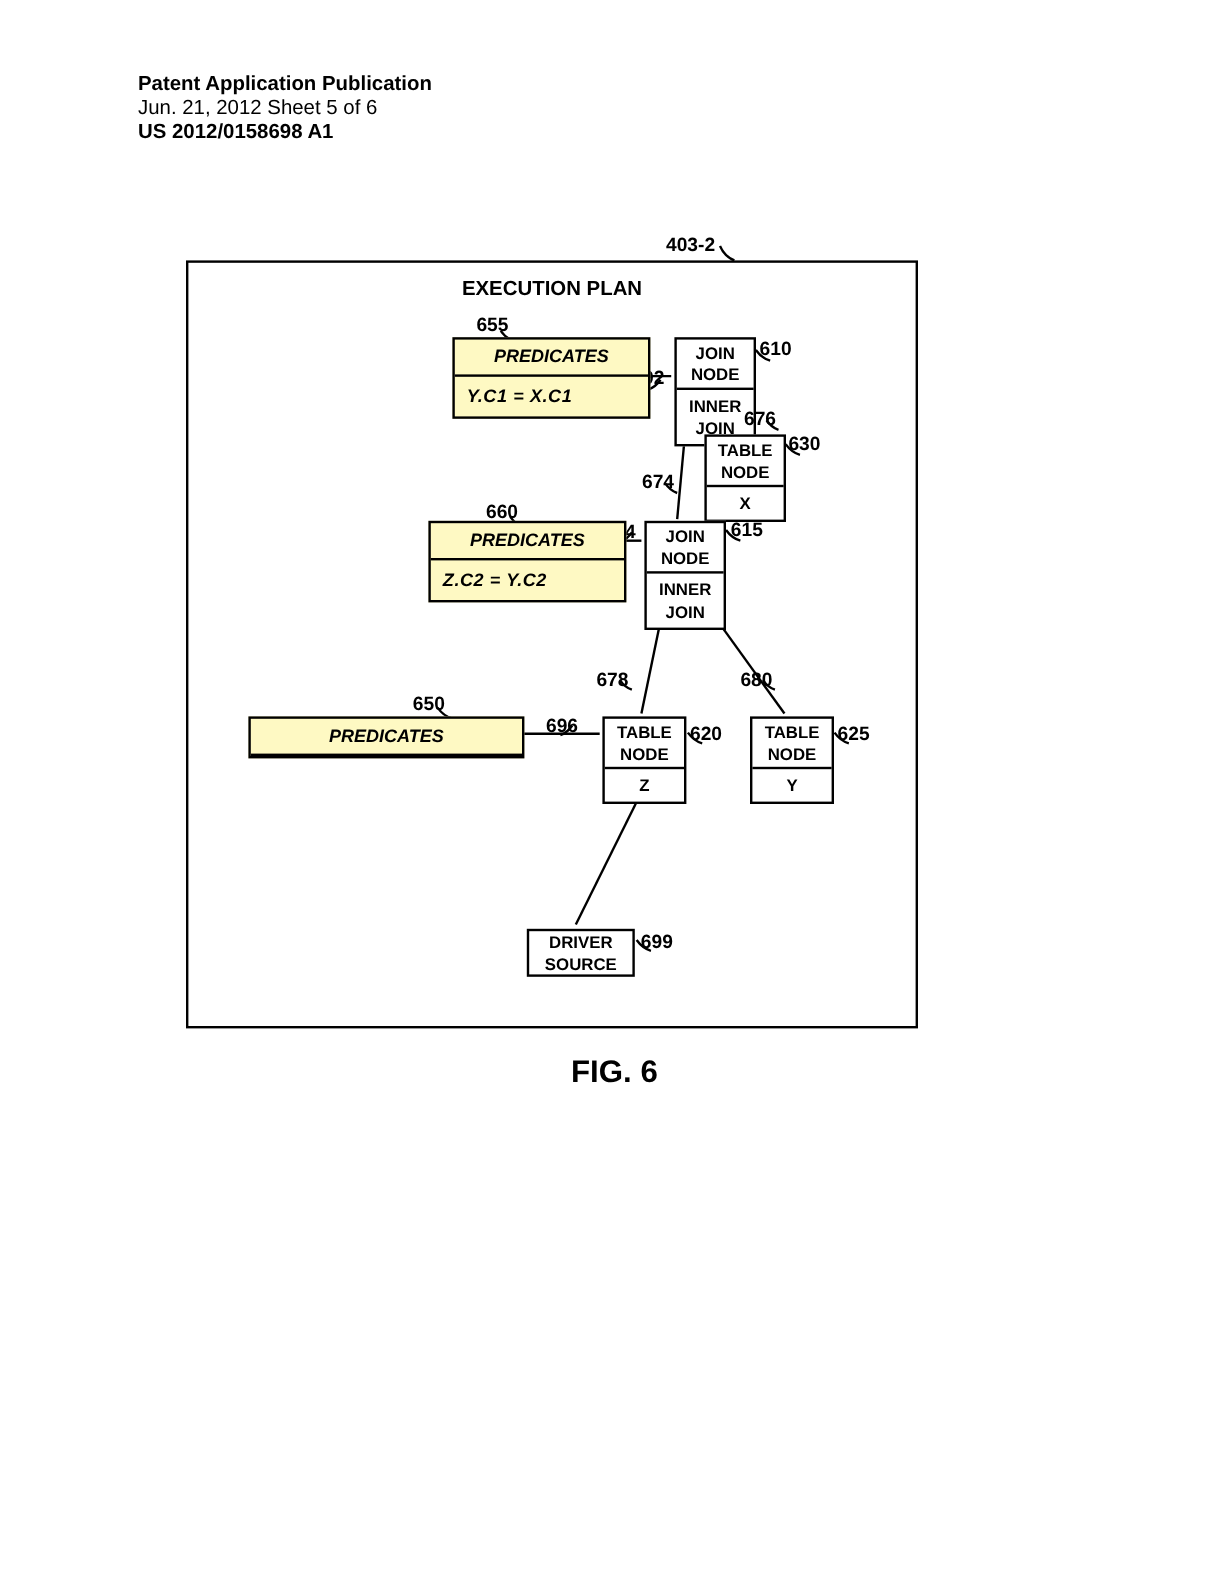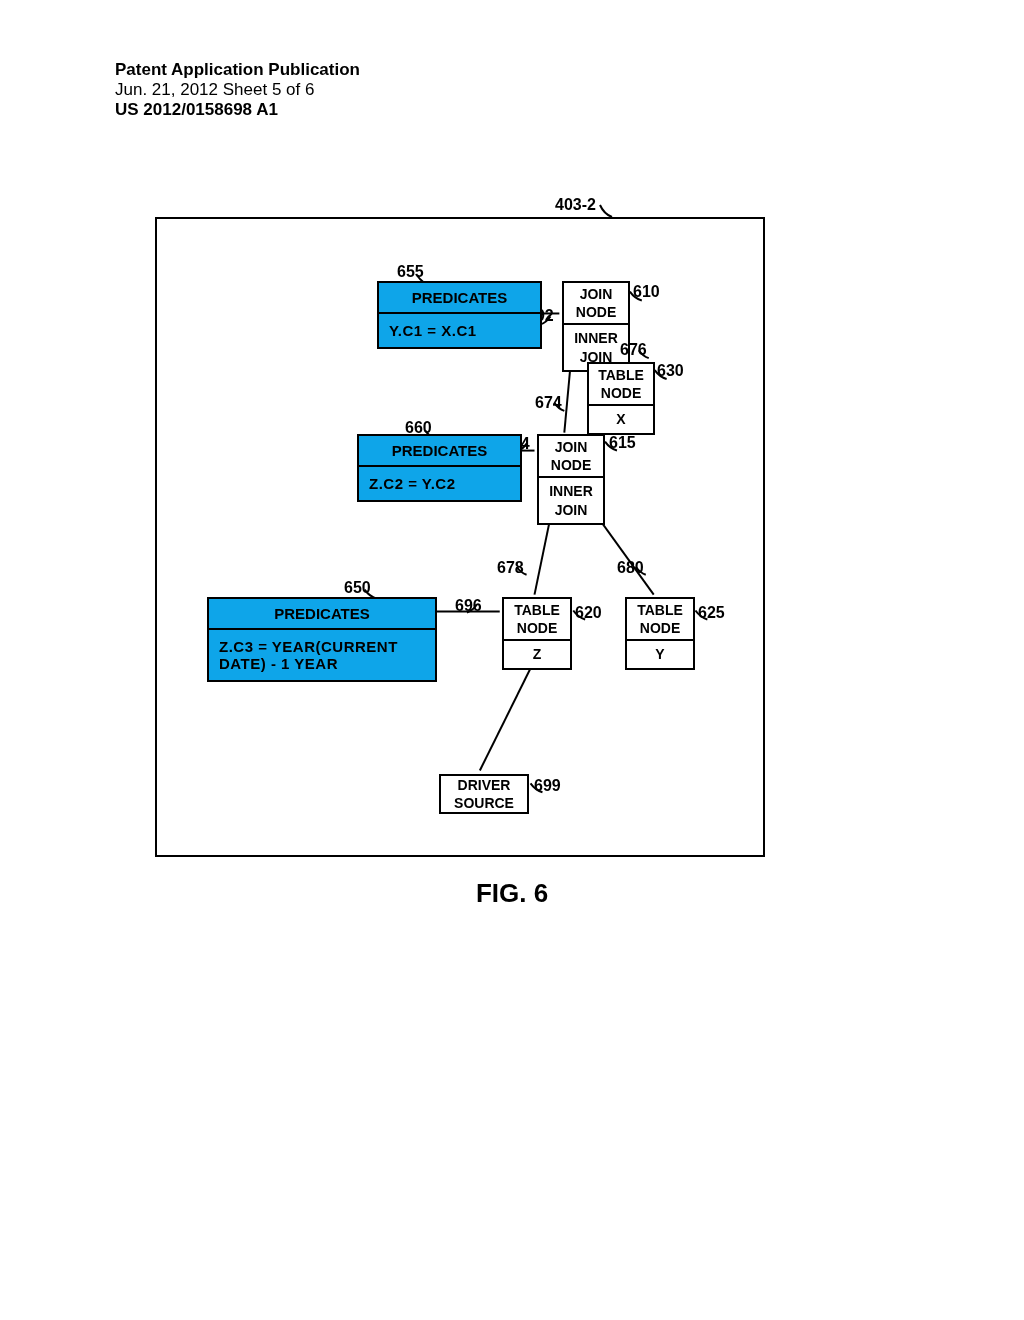--- a/index.html
+++ b/index.html
@@ -43,23 +43,24 @@
       text-align: center;
       line-height: 1.3;
     }
     .node-box .header { border-bottom: 2px solid #000; padding: 2px 6px; }
     .node-box .body { padding: 4px 6px; }
 
     
     .pred-box {
       position: absolute;
       border: 2px solid #000;
-      background: #0ea5e9;
+      background: #fef9c3;
       font-size: 15px;
       font-weight: bold;
+      font-style: italic;
     }
     .pred-box .header { text-align: center; padding: 6px 10px; border-bottom: 2px solid #000; }
     .pred-box .body { padding: 8px 10px; font-weight: bold; letter-spacing: .5px; }
 
     .fig-cap {
       position: absolute;
       top: 878px;
       left: 0;
       width: 1024px;
       text-align: center;
@@ -108,20 +109,21 @@
   <span class="pub-num">US 2012/0158698 A1</span>
 </div>
 
 <div class="ref-label" style="position:absolute;top:196px;left:555px;">403-2</div>
 <svg class="overlay" viewBox="0 0 1024 1320">
 
   <path d="M 600 205 q 4 9 12 12" fill="none" stroke="#000" stroke-width="2"></path>
 </svg>
 
 <div class="main-box">
+  <div class="main-box-title">EXECUTION PLAN</div>
 
   <svg class="conn" viewBox="0 0 610 640">
 
     <line x1="418" y1="128" x2="410" y2="215" stroke="#000" stroke-width="2"></line>
 
     <line x1="455" y1="128" x2="463" y2="143" stroke="#000" stroke-width="2"></line>
 
     <line x1="400" y1="281" x2="380" y2="378" stroke="#000" stroke-width="2"></line>
 
     <line x1="430" y1="281" x2="500" y2="378" stroke="#000" stroke-width="2"></line>
@@ -201,19 +203,18 @@
   <div class="ref-label r655">655</div>
 
   <div class="pred-box p660">
     <div class="header">PREDICATES</div>
     <div class="body">Z.C2 = Y.C2</div>
   </div>
   <div class="ref-label r660">660</div>
 
   <div class="pred-box p650">
     <div class="header">PREDICATES</div>
-    <div class="body">Z.C3 = YEAR(CURRENT DATE) - 1 YEAR</div>
   </div>
   <div class="ref-label r650">650</div>
 
 </div>
 
 <div class="fig-cap">FIG. 6</div>
 
 </body></html>

